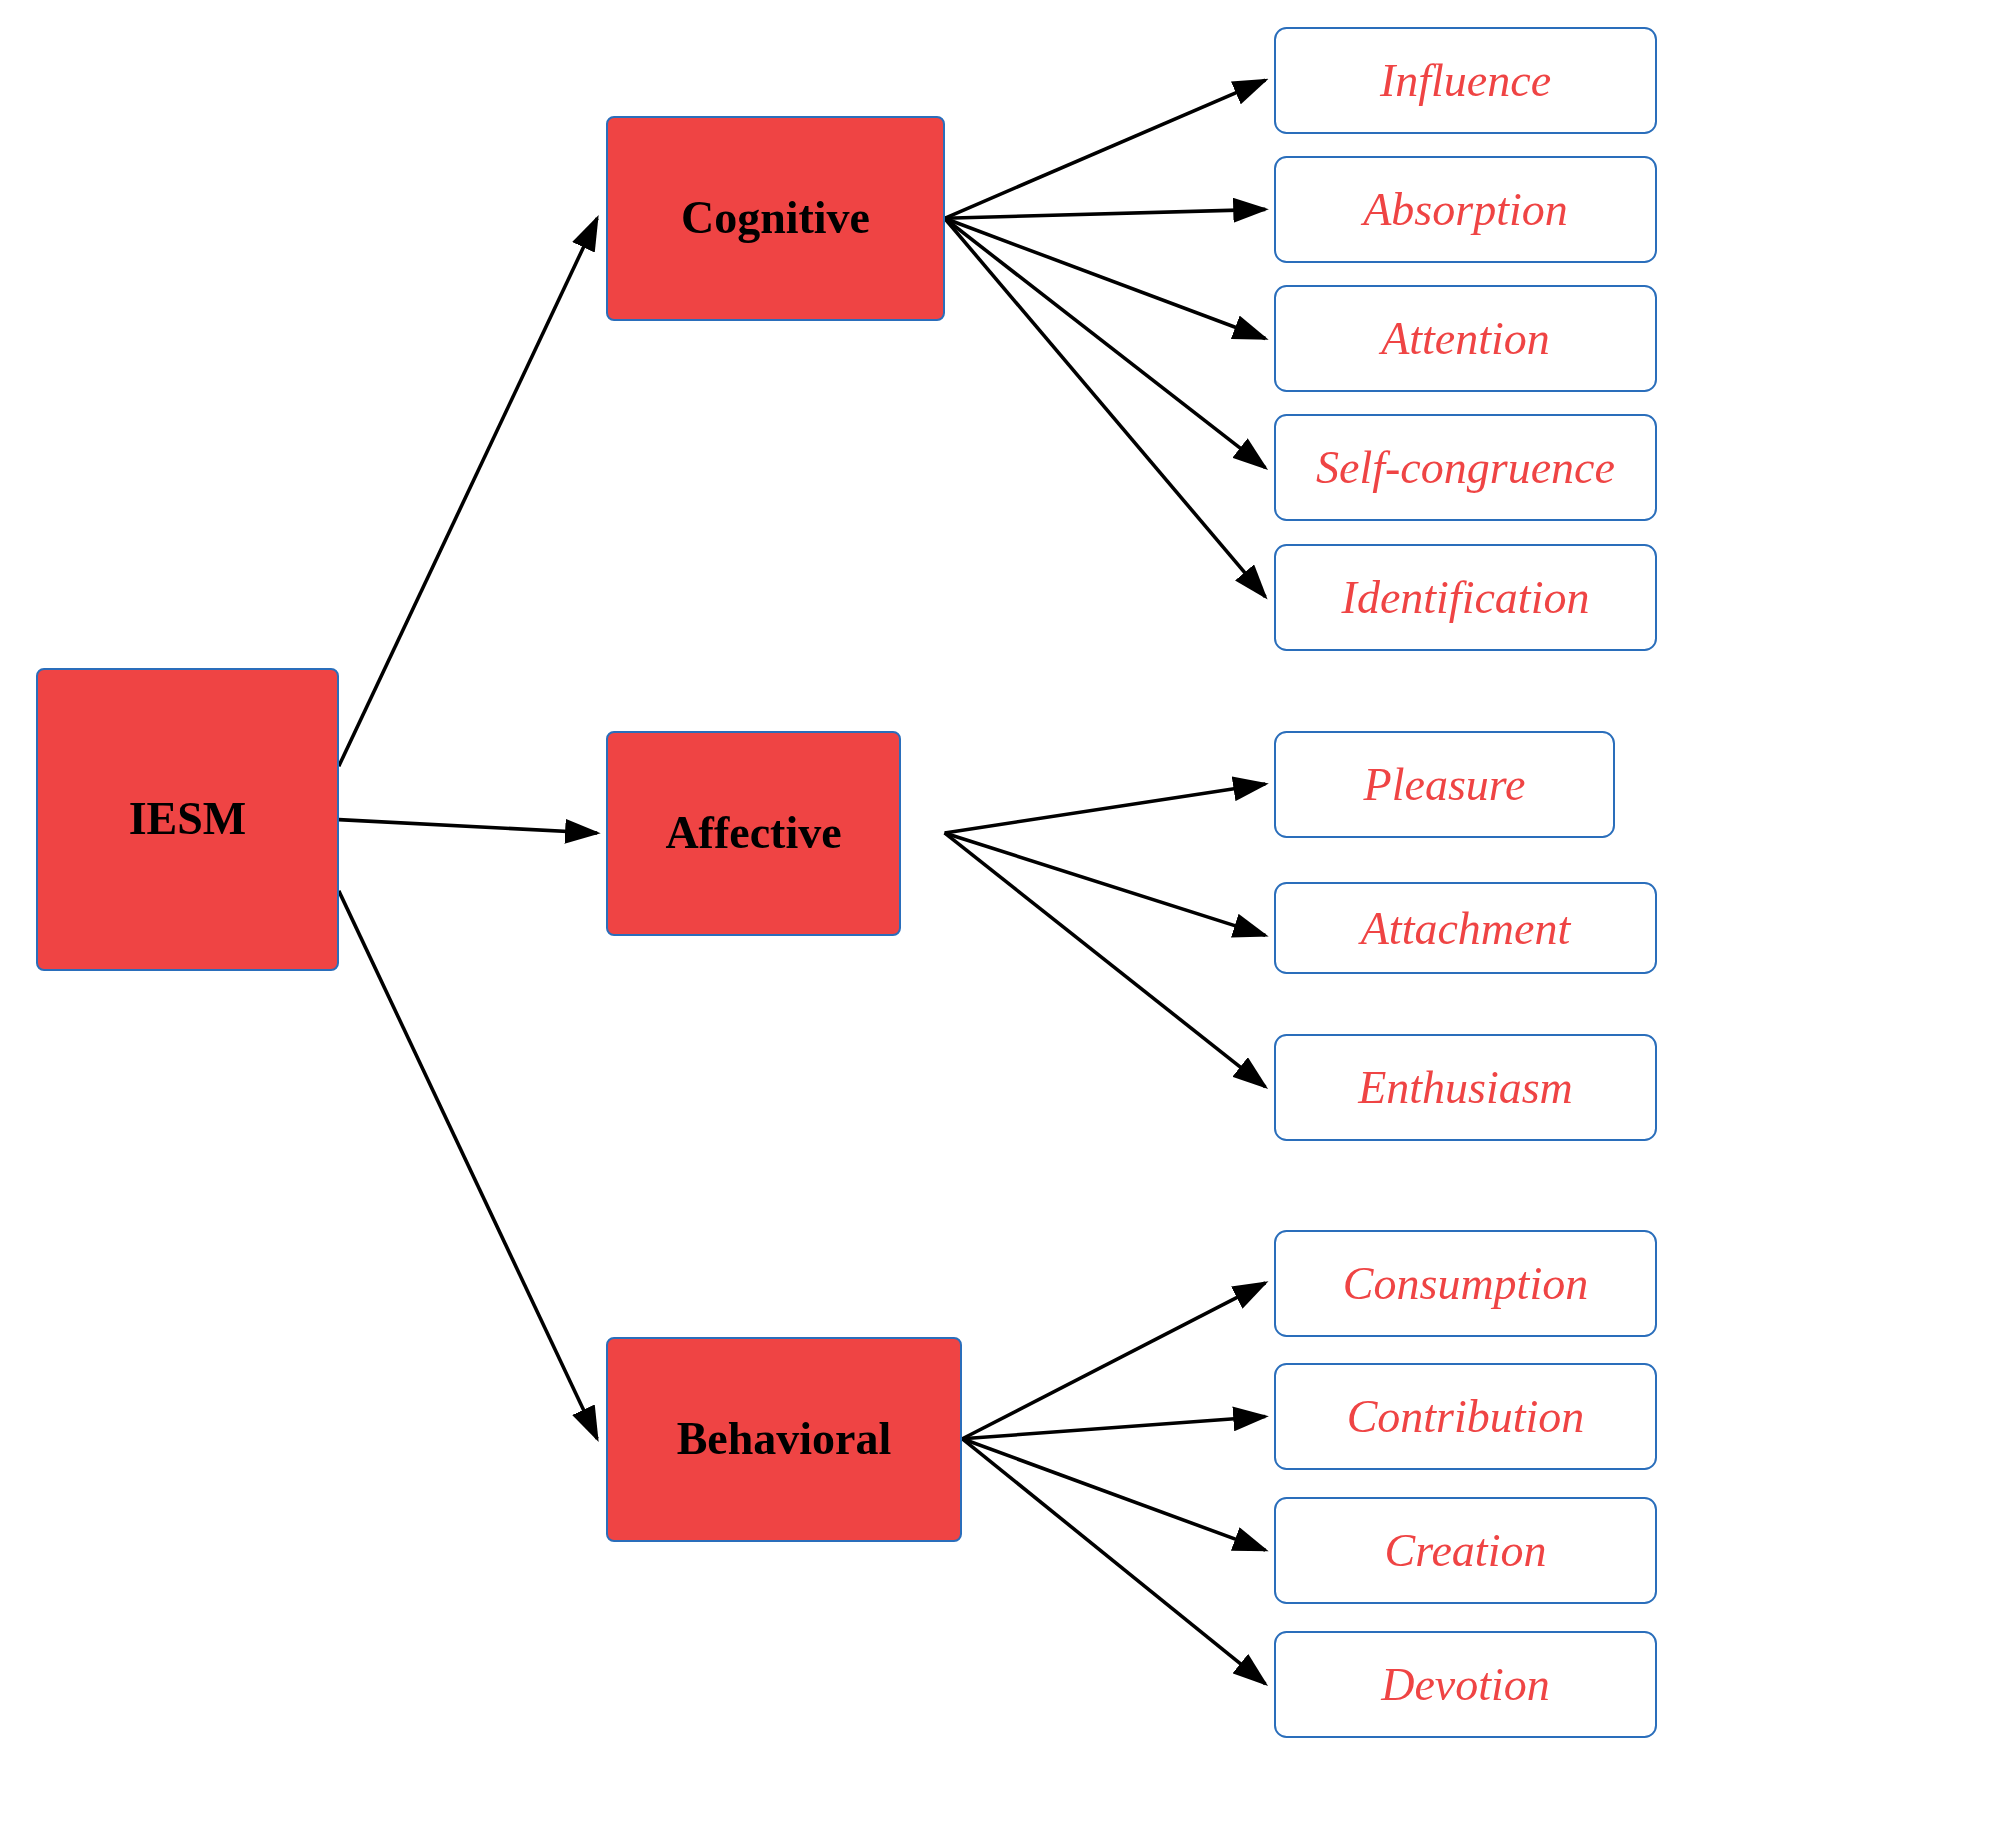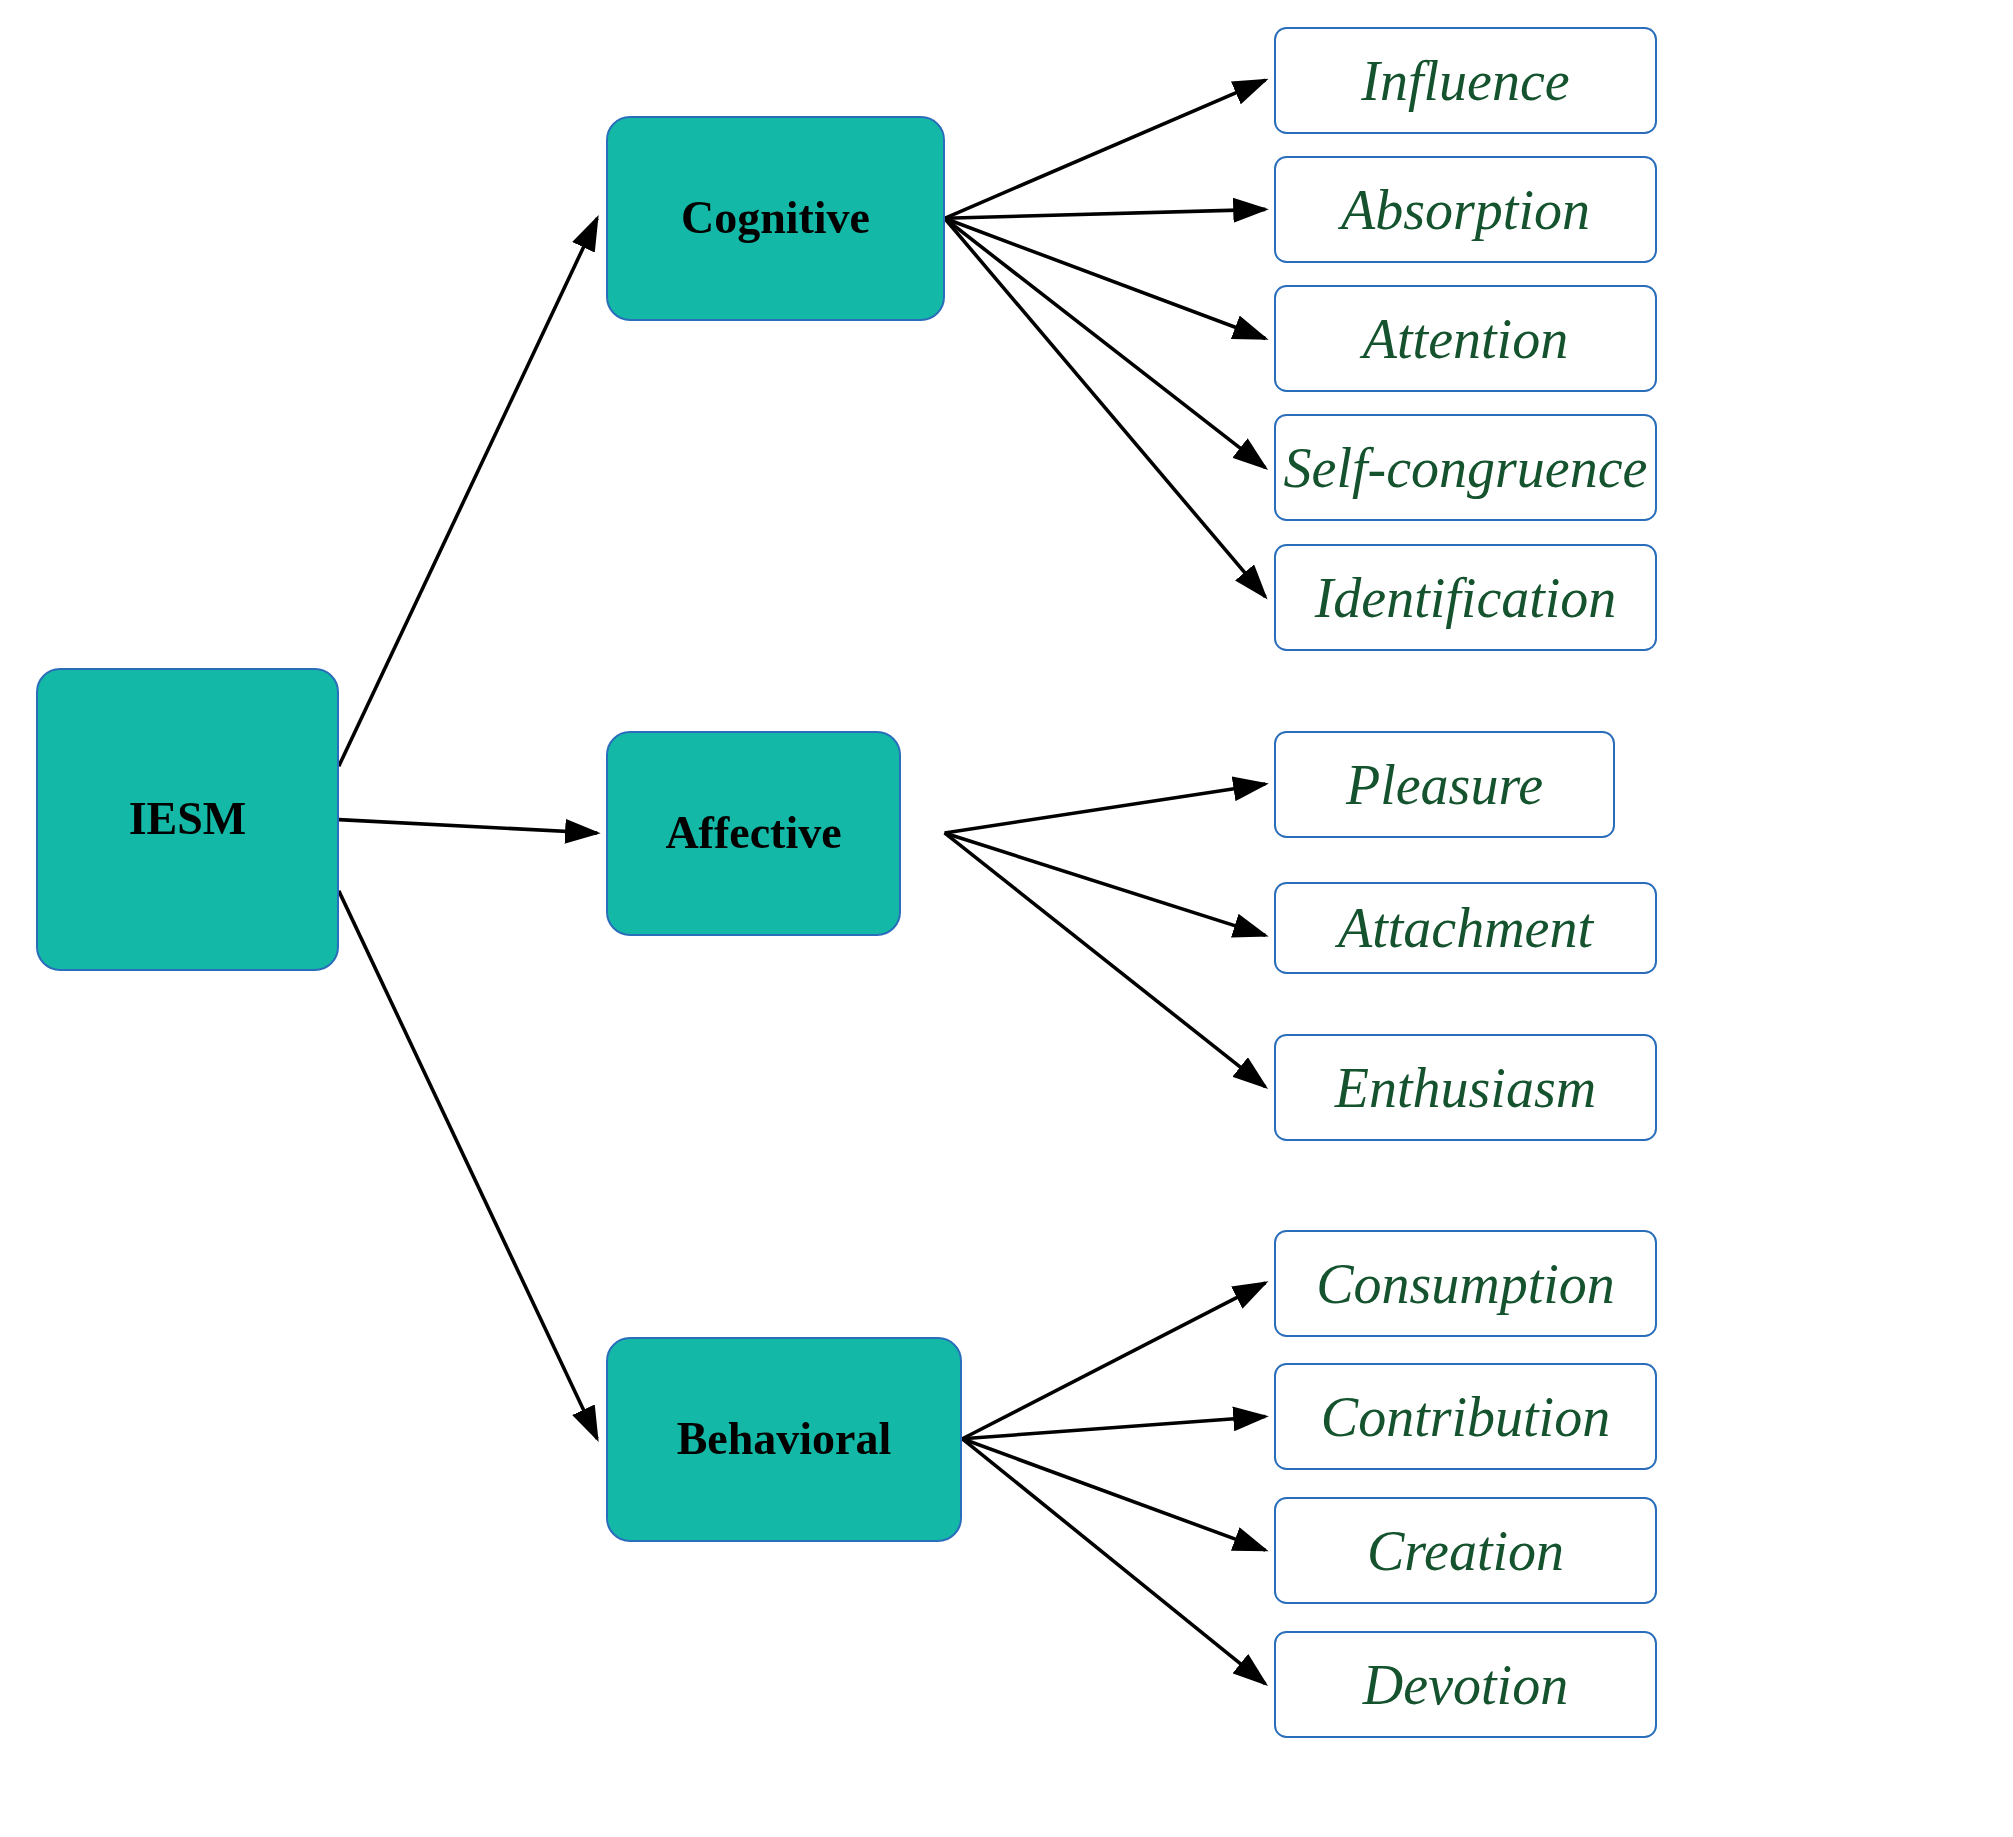--- a/index.html
+++ b/index.html
@@ -13,22 +13,22 @@
     }
     svg {
       position: absolute;
       top: 0; left: 0;
       width: 2013px;
       height: 1837px;
     }
     .node-box {
       position: absolute;
       border: 2.7px solid #2a6ebb;
-      border-radius: 24px;
-      background: #14b8a6;
+      border-radius: 8px;
+      background: #ef4444;
       display: flex;
       align-items: center;
       justify-content: center;
       text-align: center;
     }
     .node-label {
       font-weight: bold;
       font-size: 46px;
       color: #000;
       line-height: 1.1;
@@ -38,22 +38,22 @@
       border: 2.7px solid #2a6ebb;
       border-radius: 12.5px;
       background: #fff;
       display: flex;
       align-items: center;
       justify-content: center;
       text-align: center;
     }
     .leaf-label {
       font-style: italic;
-      font-size: 56px;
-      color: #14532d;
+      font-size: 46px;
+      color: #ef4444;
     }
   </style>
 </head>
 <body>
 
 <svg id="diagram-svg" xmlns="http://www.w3.org/2000/svg" viewBox="0 0 2259 2062" width="2013" height="1837">
   <defs>
     <marker id="arrowhead" markerWidth="10" markerHeight="7" refX="9" refY="3.5" orient="auto">
       <polygon points="0 0, 10 3.5, 0 7" fill="#000"></polygon>
     </marker>

